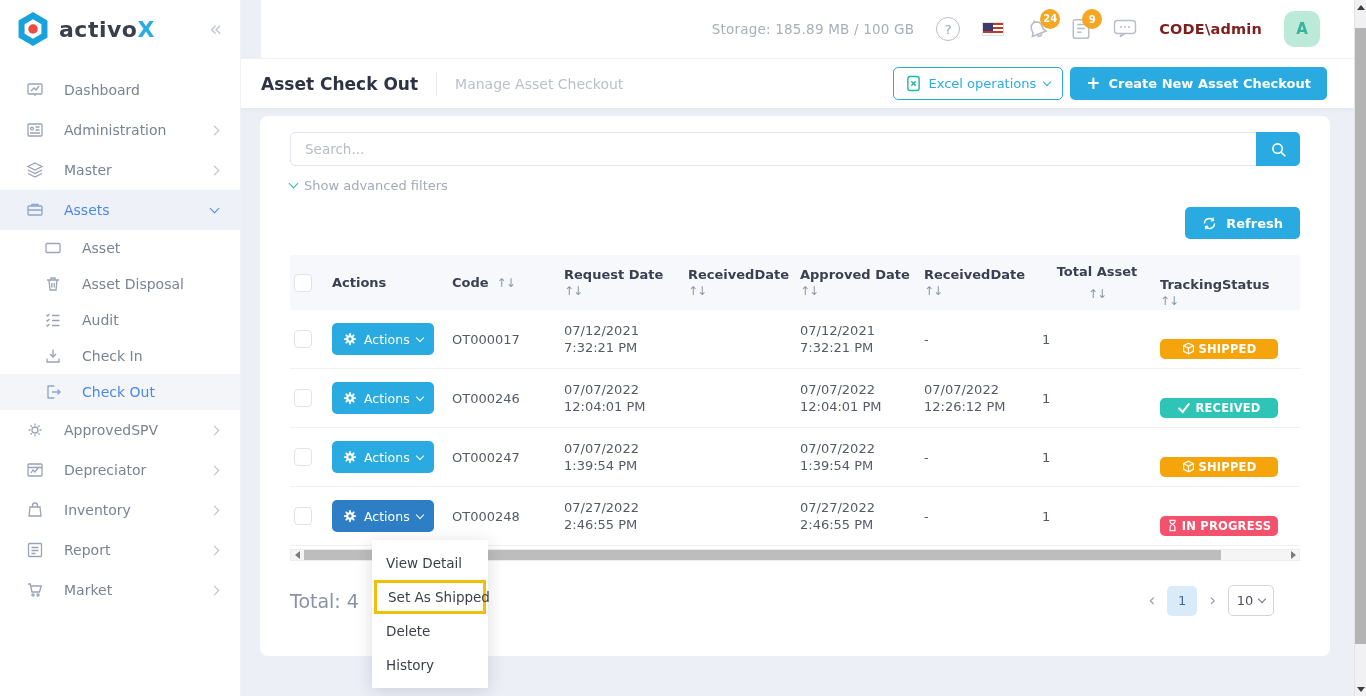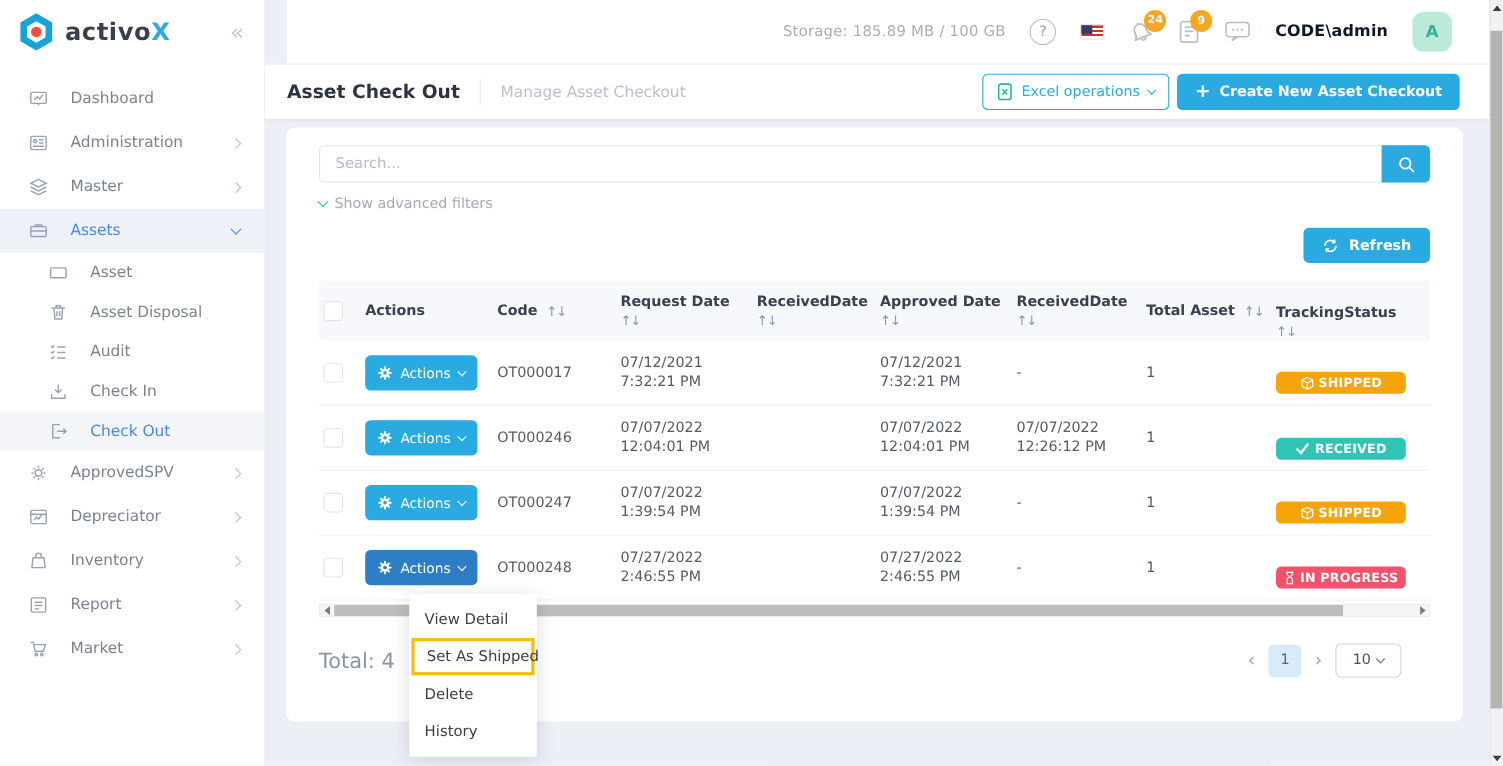--- a/index.html
+++ b/index.html
@@ -31,21 +31,21 @@
 
   
   .main { flex:1; display:flex; flex-direction:column; min-width:0; padding-right:12px; background:#edeff7; }
   .topbar { height:58px; background:#fff; display:flex; align-items:center; justify-content:flex-end; padding-right:34px; gap:22px; flex:none;margin-left:21px; }
   .storage { color:#a8aeb9; font-size:13.5px; letter-spacing:.2px; }
   .qicon { width:24px; height:24px; border:1.5px solid #b7bdc9; border-radius:50%; color:#9aa2b1; font-size:13px; display:flex; align-items:center; justify-content:center; cursor:pointer; }
   .flag { width:22px; height:14px; position:relative; background:repeating-linear-gradient(180deg,#c0392b 0 2px,#fff 2px 4px); border:1px solid #e0e0e0; cursor:pointer; }
   .flag::before { content:""; position:absolute; left:0; top:0; width:10px; height:8px; background:#3c3b6e; }
   .icon-wrap { position:relative; cursor:pointer; display:flex; }
   .count-badge { position:absolute; top:-9px; right:-11px; min-width:20px; height:20px; border-radius:50%; background:#f5a623; color:#fff; font-size:10px; font-weight:700; display:flex; align-items:center; justify-content:center; padding:0 3px; }
-  .username { font-weight:700; color:#0f172a; font-size:14.5px; letter-spacing:.2px; cursor:pointer; }
+  .username { font-weight:700; color:#7f1d1d; font-size:14.5px; letter-spacing:.2px; cursor:pointer; }
   .avatar { width:36px; height:36px; border-radius:10px; background:#bcead9; color:#39b29b; font-weight:700; font-size:15px; display:flex; align-items:center; justify-content:center; cursor:pointer; }
 
   .titlebar { height:50px; background:#fff; border-top:1px solid #f2f2f5; box-shadow:0 2px 4px rgba(40,50,80,.05); display:flex; align-items:center; padding:0 27px 0 21px; flex:none; position:relative; z-index:2; }
   .page-title { font-size:17px; font-weight:700; color:#2e3344; }
   .title-div { width:1px; height:24px; background:#e4e6ee; margin:0 18px; }
   .page-subtitle { font-size:14px; color:#b9bfcc; }
   .title-actions { margin-left:auto; display:flex; gap:7px; }
   .btn-excel { display:flex; align-items:center; gap:8px; border:1px solid #29abe2; background:#fff; color:#2aace3; font-size:13px; border-radius:5px; padding:0 12px; height:33px; cursor:pointer; font-family:inherit; }
   .btn-excel .car { width:6px; height:6px; border-right:1.5px solid #2aace3; border-bottom:1.5px solid #2aace3; transform:rotate(45deg); margin-top:-3px; }
   .btn-create { display:flex; align-items:center; gap:8px; background:#29abe2; border:none; color:#fff; font-size:13px; font-weight:600; border-radius:5px; padding:0 16px; height:33px; cursor:pointer; font-family:inherit; }
@@ -69,21 +69,21 @@
   .thead { background:#f7f8fb; height:55px; border-radius:3px; color:#3a3f51; font-weight:600; font-size:13px; }
   .trow { height:59px; border-bottom:1px solid #f0f0f4; }
   .cell { padding:0 4px; flex:none; }
   .c-check { width:38px; display:flex; }
   .c-actions { width:120px; }
   .c-code { width:112px; }
   .c-req { width:124px; }
   .c-spv { width:112px; }
   .c-app { width:124px; }
   .c-rec { width:118px; }
-  .c-total { width:118px; }
+  .c-total { width:118px;flex-direction:column; }
   .c-status { width:144px;margin-top:19px; }
   .th { display:flex; align-items:center; gap:8px; cursor:pointer; }
   .th.stack { flex-direction:column; align-items:flex-start; gap:2px; justify-content:center; }
   .sort { color:#8b94a8; font-size:12px; font-weight:400; letter-spacing:-1px; }
   .checkbox { width:18px; height:18px; border:1px solid #dfe3ec; border-radius:4px; background:#fff; display:inline-block; cursor:pointer; }
   .datecell div { line-height:17px; }
   .btn-actions { --hole:#29abe2; display:inline-flex; align-items:center; gap:7px; background:#29abe2; border:none; border-radius:5px; color:#fff; font-size:12.5px; height:32px; padding:0 11px; cursor:pointer; font-family:inherit; }
   .btn-actions.dark { --hole:#2e7ec5; background:#2e7ec5; }
   .btn-actions .car { width:6px; height:6px; border-right:1.6px solid #fff; border-bottom:1.6px solid #fff; transform:rotate(45deg); margin-top:-3px; }
   .badge { width:118px; height:20px; border-radius:5px; color:#fff; font-size:11.5px; font-weight:700; display:inline-flex; align-items:center; justify-content:center; gap:4px; letter-spacing:.2px; }
@@ -98,21 +98,21 @@
   .tri-l { width:0; height:0; border-top:4px solid transparent; border-bottom:4px solid transparent; border-right:5px solid #7c7c7c; }
   .tri-r { width:0; height:0; border-top:4px solid transparent; border-bottom:4px solid transparent; border-left:5px solid #7c7c7c; }
   .h-thumb { position:absolute; left:13px; right:78px; top:0; bottom:0; background:#bdbdbd; cursor:grab; }
 
   
   .table-footer { margin-top:24px; display:flex; align-items:center; }
   .total-label { color:#8a92a5; font-size:19px; }
   .pager { margin-left:auto; margin-right:26px; display:flex; align-items:center; gap:12px; }
   .pg-chev { color:#9aa2b3; font-size:17px; cursor:pointer; line-height:1; }
   .pg-num { width:30px; height:30px; border-radius:5px; background:#d9ebf9; color:#49698f; display:flex; align-items:center; justify-content:center; font-size:13px; cursor:pointer; }
-  .pg-size { width:60px; height:31px; border:1px solid #cfd4df; border-radius:5px; display:flex; align-items:center; justify-content:center; gap:6px; color:#4a4f5c; font-size:13px; cursor:pointer; background:#fff; }
+  .pg-size { width:46px; height:31px; border:1px solid #cfd4df; border-radius:5px; display:flex; align-items:center; justify-content:center; gap:6px; color:#4a4f5c; font-size:13px; cursor:pointer; background:#fff; }
   .pg-size .car { width:6px; height:6px; border-right:1.6px solid #6b7180; border-bottom:1.6px solid #6b7180; transform:rotate(45deg); margin-top:-3px; }
 
   
   .ctx-menu { position:absolute; left:372px; top:540px; width:116px; background:#fff; box-shadow:0 3px 16px rgba(30,40,70,.16); padding:6px 0; z-index:50; }
   .menu-item { padding:9px 14px; font-size:13.5px; color:#3b3f4a; cursor:pointer; white-space:nowrap; }
   .menu-item.hl { border:3px solid #f0bf0c; margin:0 2px; padding:6px 11px; }
 
   
   .vscroll { position:absolute; top:0; right:0; bottom:0; width:12px; background:#f1f1f3; border-left:1px solid #e4e4e6; z-index:60; }
   .v-arrow { height:14px; display:flex; align-items:center; justify-content:center; cursor:pointer; }

